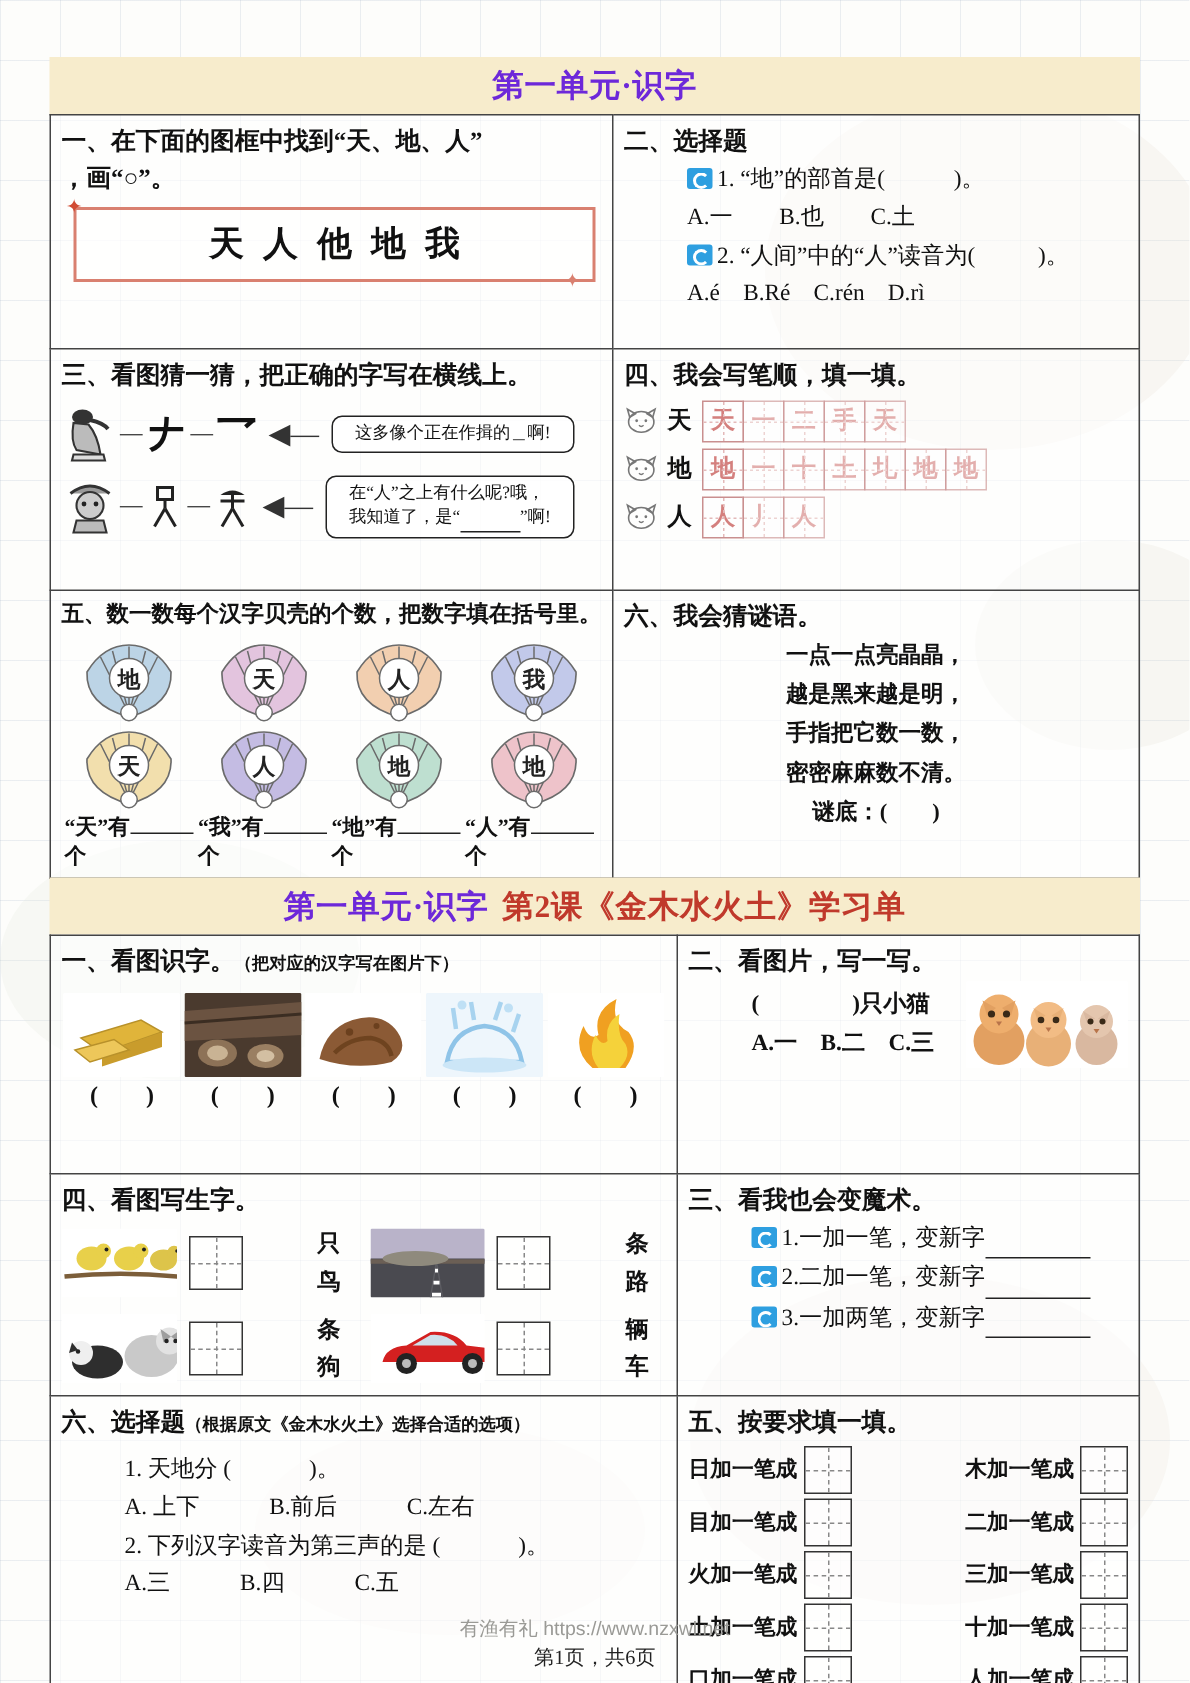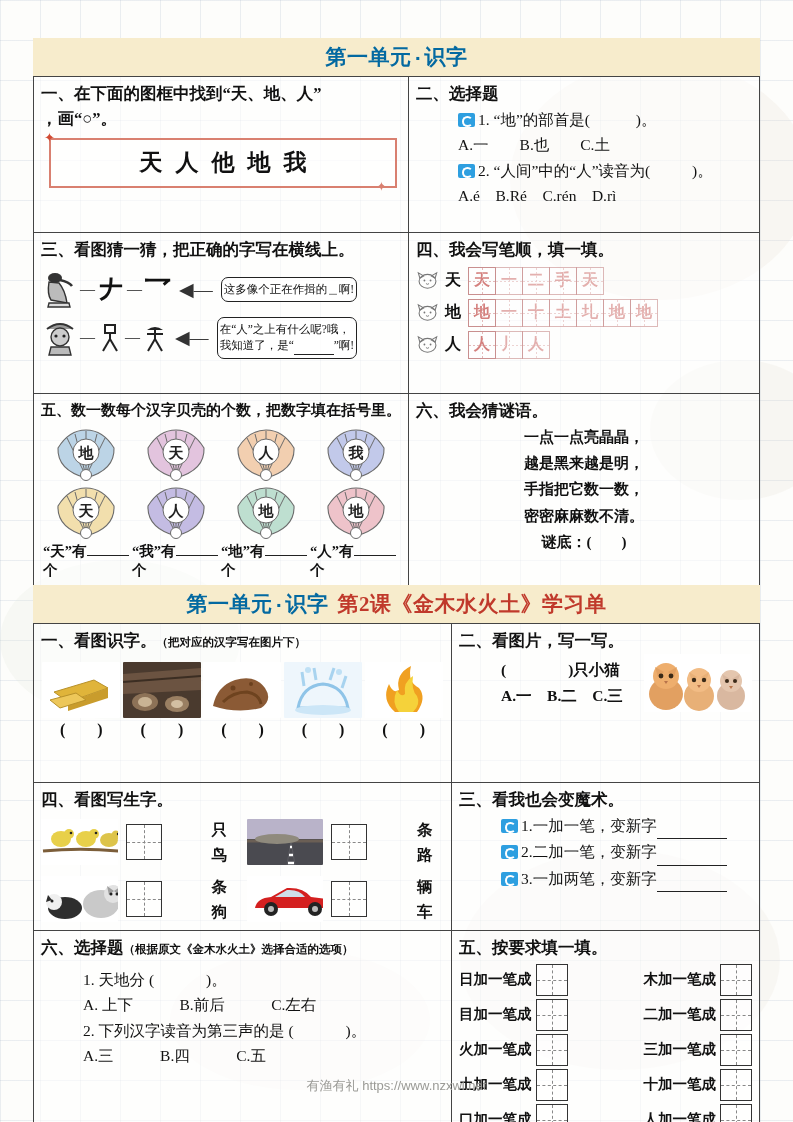--- a/index.html
+++ b/index.html
@@ -26,21 +26,21 @@
 
   .sheet{position:absolute;left:33px;width:727px;}
 
   
   .banner{
     height:38px;background:#f7eccc;
     display:flex;align-items:center;justify-content:center;
     font-size:21px;font-weight:bold;letter-spacing:.5px;
     font-family:"Liberation Serif",serif;
   }
-  .banner .b-dark{color:#0369a1;font-family:Liberation Mono, monospace;}
+  .banner .b-dark{color:#6d28d9;}
   .banner .b-red{color:#c0392b;margin-left:9px;}
 
   
   .tbl{border:1.3px solid #444;border-collapse:collapse;width:100%;background:rgba(255,255,255,.55);}
   .tbl td{border:1.3px solid #444;vertical-align:top;padding:5px 7px;}
 
   .q{font-size:16.5px;font-weight:bold;line-height:1.5;white-space:nowrap;}
   .q.small{font-size:15px;}
   .qsub{font-size:11.5px;font-weight:bold;}
   .line{font-size:15.5px;line-height:1.65;margin-left:42px;}
@@ -65,21 +65,21 @@
   .wordbox .chars{font-size:23px;font-weight:bold;letter-spacing:13px;padding-left:13px;}
   .wb-star{position:absolute;left:-7px;top:-10px;color:#d14b33;font-size:13px;}
   .wb-star2{position:absolute;right:8px;bottom:-9px;color:#d98070;font-size:13px;}
 
   
   .picto-row{display:flex;align-items:center;margin:7px 0 0 2px;}
   .glyph{font-size:26px;font-weight:bold;font-family:"DejaVu Sans",sans-serif;}
   .arrow-s{font-size:15px;margin:0 3px;}
   .arrow-big{font-size:19px;margin:0 8px;color:#333;}
   .bubble{
-    border:1.6px solid #222;border-radius:7px;padding:3px 2px;
+    border:1.6px solid #222;border-radius:7px;padding:3px 15px;
     font-size:11.5px;line-height:1.45;background:rgba(255,255,255,.75);
   }
   .ul{border-bottom:1.2px solid #222;display:inline-block;}
 
   
   .so-row{display:flex;align-items:center;margin:4px 0;}
   .cat{width:23px;height:19px;margin-right:5px;flex:none;}
   .so-ch{font-size:16px;font-weight:bold;margin-right:7px;width:18px;text-align:center;}
   .so-cells{display:flex;}
   .so-cell{
@@ -635,13 +635,14 @@
                   </span>
                 </div>
               </div>
         </td>
       </tr>
     </tbody>
       </table>
   </div>
 
   <div class="watermark" style="top:1077px;">有渔有礼 https://www.nzxwl.net</div>
+  <div class="pageno" style="top:1096px;">第1页，共6页</div>
 </div>
 
 </body></html>

